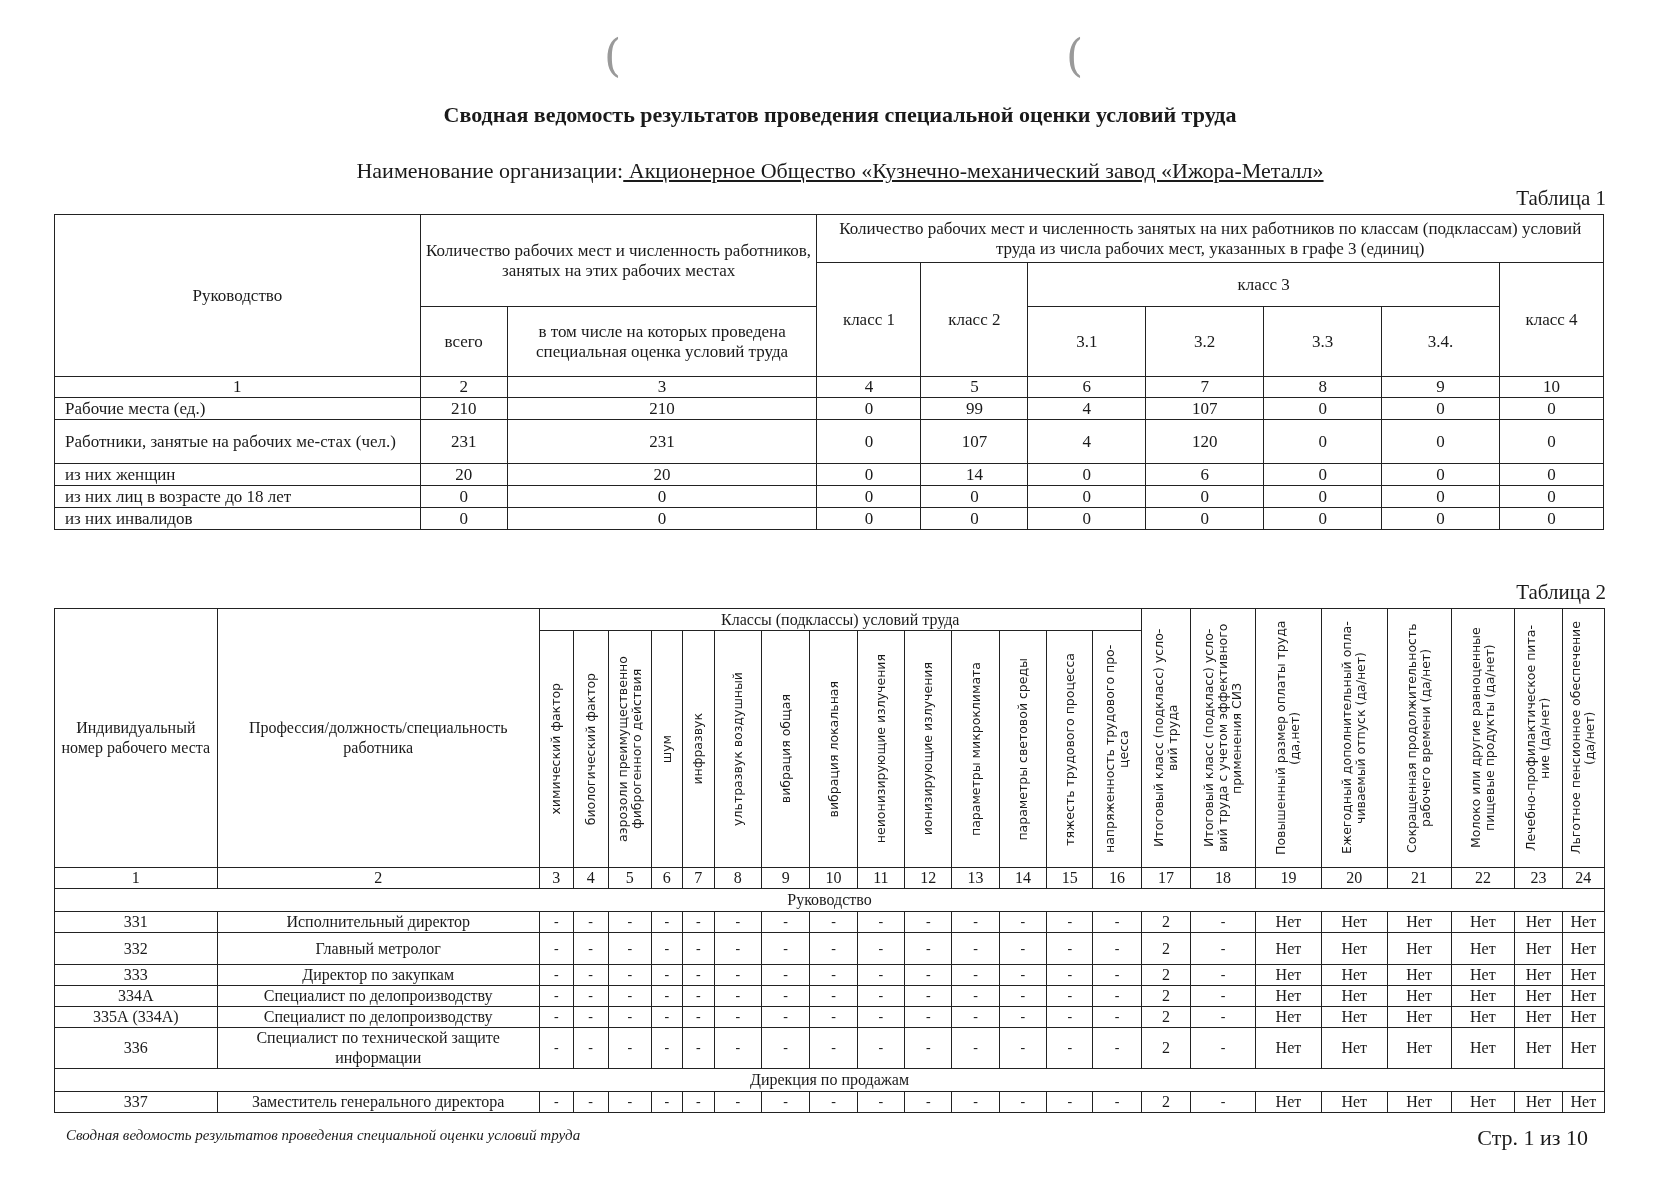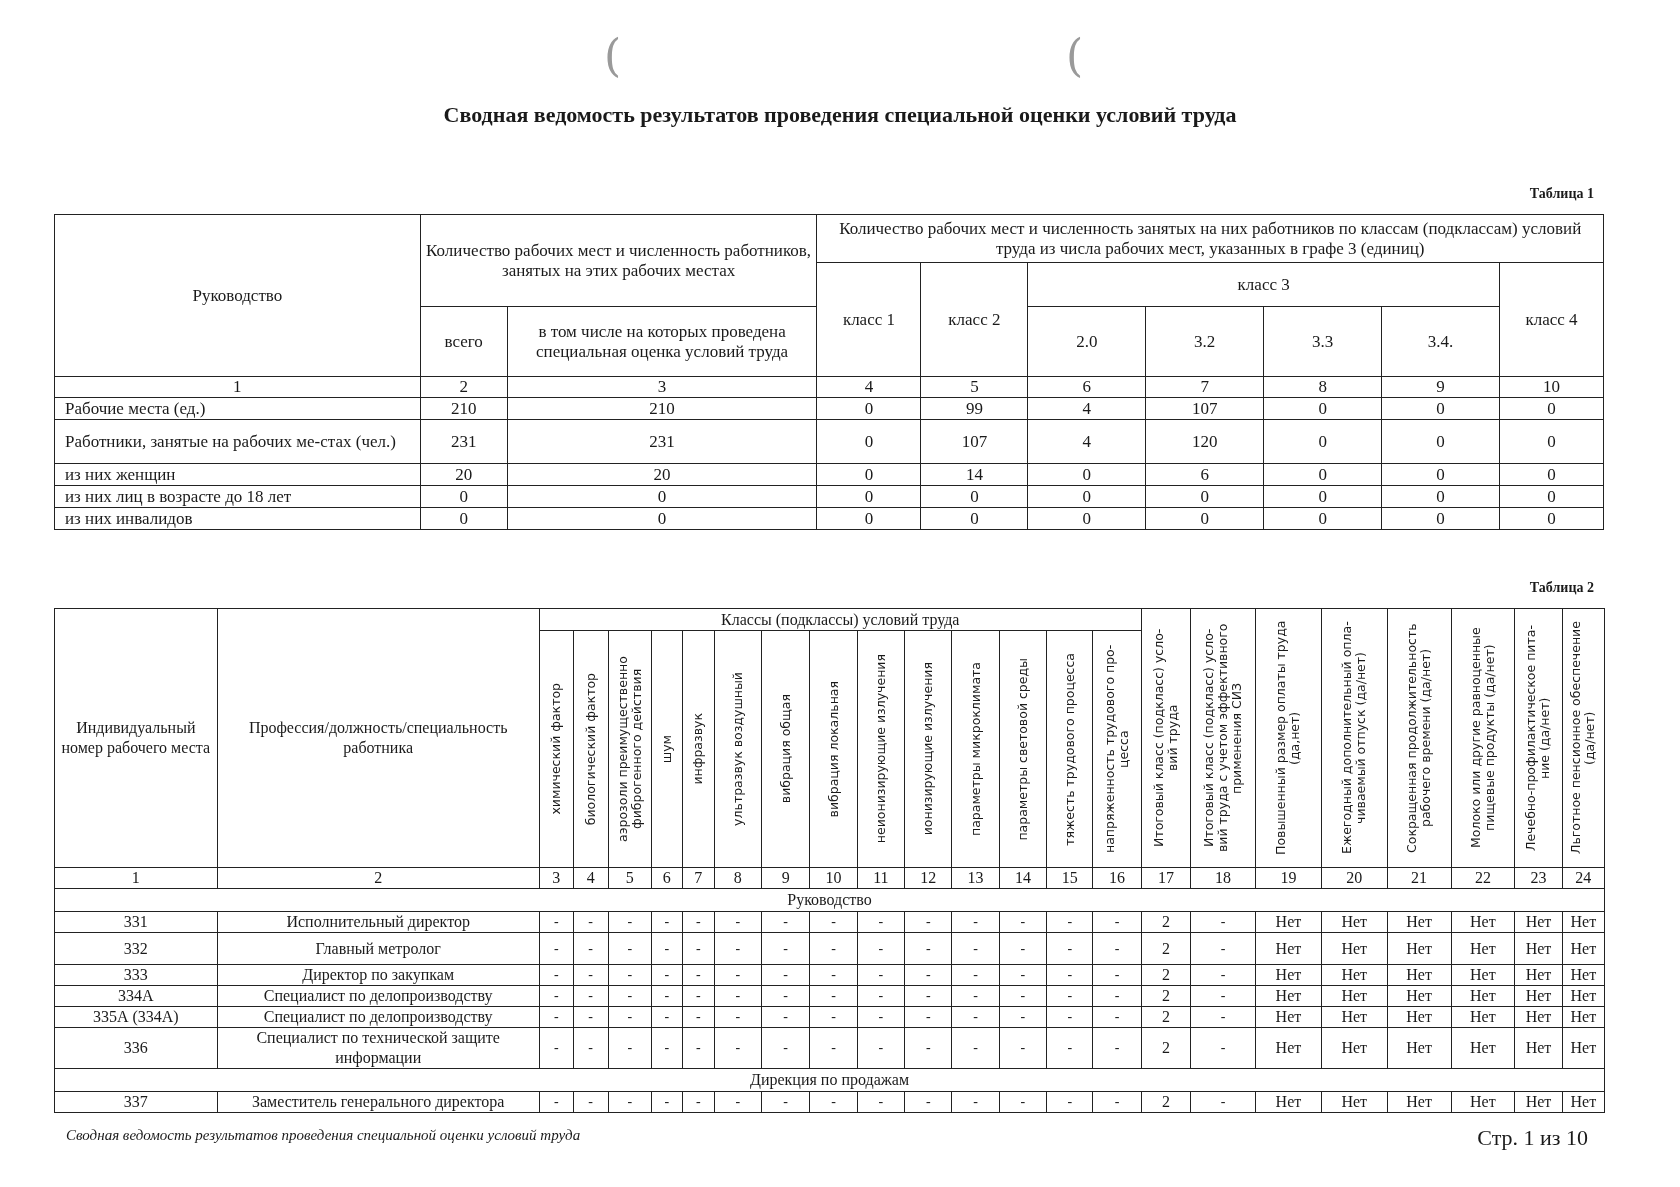--- a/index.html
+++ b/index.html
@@ -2,40 +2,43 @@
 <html><head>
 <meta charset="utf-8">
 <style>
   html, body { margin: 0; padding: 0; background: #ffffff; }
   body { width: 1680px; height: 1187px; position: relative; font-family: "Liberation Serif", serif; color: #1a1a1a; overflow: hidden; }
   .page { position: absolute; left: 0; top: 0; width: 1680px; height: 1187px; }
   .mark { position: absolute; color: #9a9a9a; font-size: 44px; font-family: "DejaVu Serif", serif; }
   .title { position: absolute; top: 102px; left: 0; width: 1680px; text-align: center; font-weight: bold; font-size: 22px; }
   .org { position: absolute; top: 158px; left: 0; width: 1680px; text-align: center; font-size: 22px; }
   .org .val { text-decoration: underline; }
-  .tcap { position: absolute; font-size: 14px; right: 86px; font-weight: bold; }
+  .tcap { position: absolute; font-size: 21px; right: 74px; }
   table { border-collapse: collapse; position: absolute; font-size: 17px; }
   td, th { border: 1.2px solid #222; text-align: center; vertical-align: middle; padding: 0 3px; font-weight: normal; line-height: 20px; }
   #t1 { left: 54px; top: 214px; width: 1550px; }
   #t1 td.lbl { text-align: left; padding-left: 10px; margin-left: 8px; }
   #t2 { left: 54px; top: 608px; width: 1551px; font-size: 16px; }
   .vert { writing-mode: vertical-rl; transform: rotate(180deg); font-family: "DejaVu Sans", sans-serif; font-size: 12.5px; line-height: 14px; text-align: center; margin: 0 auto; max-height: 236px; }
   #t2 .dash { font-size: 14px; }
   #t2 .section td { height: 22px; }
   .footer-left { position: absolute; left: 66px; top: 1127px; font-style: italic; font-size: 15px; }
   .footer-right { position: absolute; right: 92px; top: 1125px; font-size: 22px; }
 </style>
 </head>
 <body>
 
 <div class="page">
   <span class="mark" style="left:604px; top:30px;">(</span>
   <span class="mark" style="left:1066px; top:30px;">(</span>
 
   <div class="title">Сводная ведомость результатов проведения специальной оценки условий труда</div>
+  <div class="org">
+    <span>Наименование организации:</span><span class="val"> Акционерное Общество «Кузнечно-механический завод «Ижора-Металл»</span>
+  </div>
 
   <div class="tcap" style="top:186px;">Таблица 1</div>
 
   <table id="t1">
     <colgroup>
       <col style="width:366px">
         <col style="width:87px">
         <col style="width:310px">
       <col style="width:104px">
         <col style="width:107px">
@@ -53,21 +56,21 @@
     </tr>
     <tr style="height:44px">
       <td rowspan="2">класс 1</td>
       <td rowspan="2">класс 2</td>
       <td colspan="4">класс 3</td>
       <td rowspan="2">класс 4</td>
     </tr>
     <tr style="height:70px">
       <td>всего</td>
       <td>в том числе на которых проведена специальная оценка условий труда</td>
-      <td>2.0</td>
+      <td>3.1</td>
       <td>3.2</td>
       <td>3.3</td>
       <td>3.4.</td>
     </tr>
     <tr id="t1-nums" style="height:21px">
           <td>1</td>
           <td>2</td>
           <td>3</td>
           <td>4</td>
           <td>5</td>

